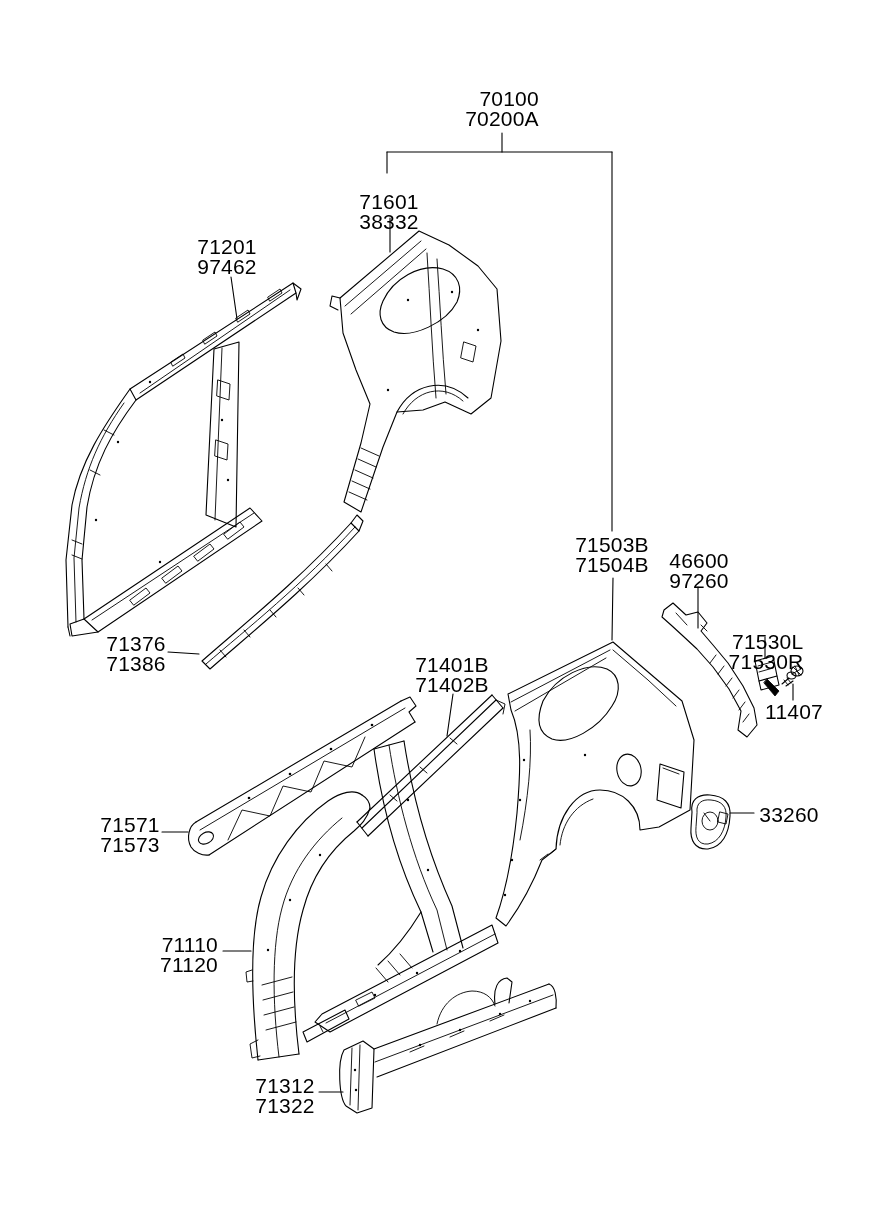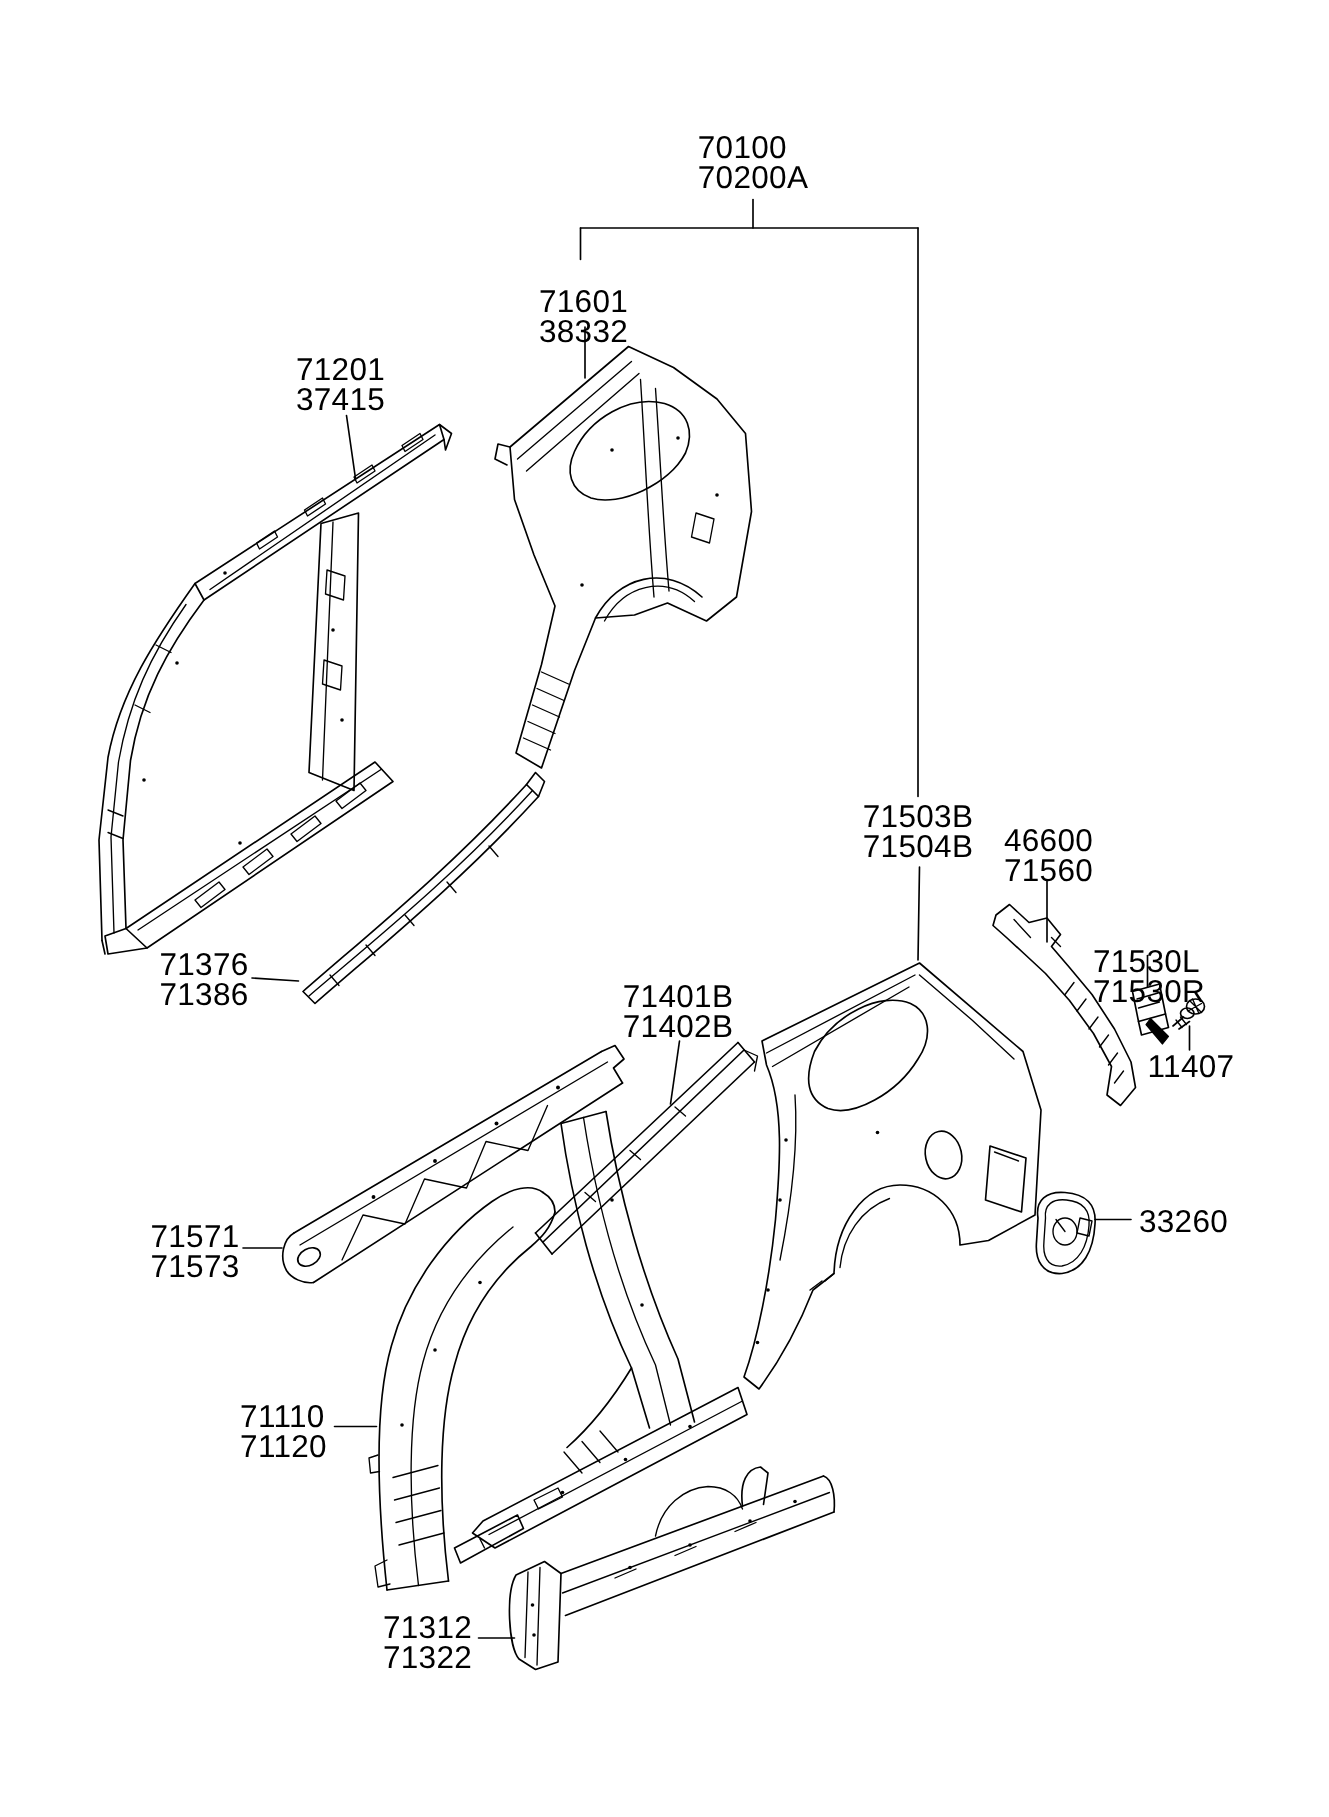--- a/index.html
+++ b/index.html
@@ -5,21 +5,21 @@
 <style>
   html,body{margin:0;padding:0;background:#ffffff;}
   body{width:886px;height:1211px;position:relative;font-family:"Liberation Sans",sans-serif;overflow:hidden;}
   .canvas{position:absolute;left:0;top:0;width:886px;height:1211px;background:#fff;}
   svg{position:absolute;left:0;top:0;}
   svg path, svg ellipse, svg line{stroke:#000;stroke-width:1.1;fill:none;stroke-linecap:round;stroke-linejoin:round;}
   svg .thin{stroke-width:0.9;}
   svg .dark{fill:#000;stroke:#000;stroke-width:0.8;}
   svg .dot{fill:#000;stroke:none;}
   svg .leader{stroke-width:1.3;}
-  .part-label{position:absolute;color:#000;font-size:21px;line-height:19.5px;text-align:left;transform:translateX(-50%);white-space:nowrap;letter-spacing:0.2px;}
+  .part-label{position:absolute;color:#000;font-size:21px;line-height:19.5px;text-align:right;transform:translateX(-50%);white-space:nowrap;letter-spacing:0.2px;}
 </style>
 </head>
 <body>
 
 <div class="canvas">
 
 <svg width="886" height="1211" viewBox="0 0 886 1211">
 
   <g class="leader">
     <path d="M502,133 L502,152"></path>
@@ -206,29 +206,29 @@
   <div class="part-label" style="left:502px;top:89px">
     <div>70100</div>
     <div>70200A</div>
   </div>
   <div class="part-label" style="left:389px;top:192px">
     <div>71601</div>
     <div>38332</div>
   </div>
   <div class="part-label" style="left:227px;top:237px">
     <div>71201</div>
-    <div>37415</div>
+    <div>97462</div>
   </div>
   <div class="part-label" style="left:612px;top:535px">
     <div>71503B</div>
     <div>71504B</div>
   </div>
   <div class="part-label" style="left:699px;top:551px">
     <div>46600</div>
-    <div>71560</div>
+    <div>97260</div>
   </div>
   <div class="part-label" style="left:766px;top:632px">
     <div>71530L</div>
     <div>71530R</div>
   </div>
   <div class="part-label" style="left:794px;top:702px">
     <div>11407</div>
   </div>
   <div class="part-label" style="left:452px;top:655px">
     <div>71401B</div>

